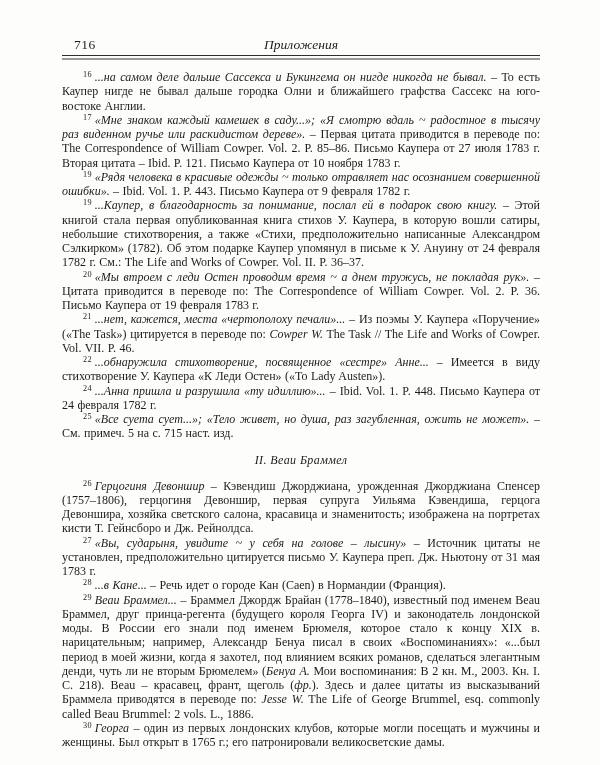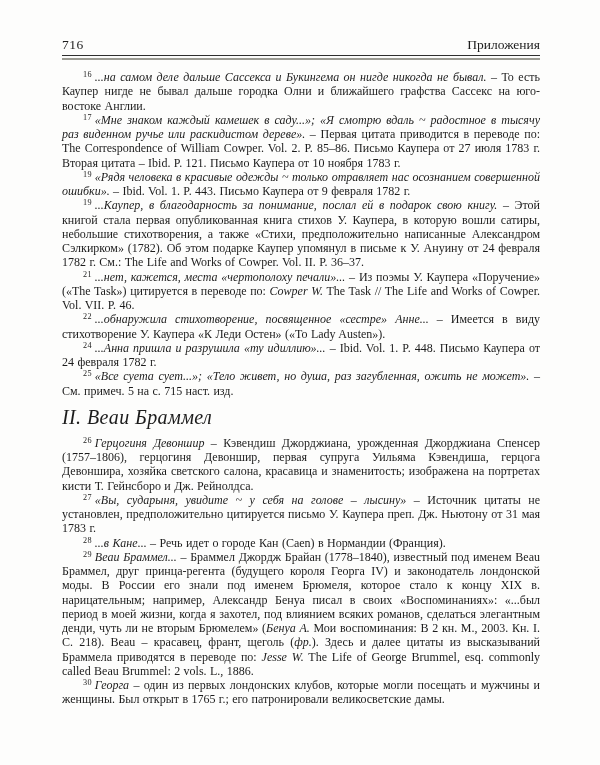--- a/index.html
+++ b/index.html
@@ -20,27 +20,28 @@
     overflow: hidden;
   }
   .page-header {
     position: relative;
     height: 17px;
     font-size: 13.5px;
     line-height: 17px;
   }
   .page-number {
     position: absolute;
-    left: 0;
+    left: 12px;
     top: 0;
     letter-spacing: 0.5px;
   }
   .running-title {
     display: block;
-    text-align: right;
+    text-align: center;
+    font-style: italic;
   }
   .header-rule {
     margin-top: 2px;
     border-top: 1.2px solid #2e2e2e;
   }
   .header-rule::after {
     content: "";
     display: block;
     margin-top: 2px;
     border-top: 2px solid #9b9ب93;
@@ -63,41 +64,42 @@
     position: relative;
     top: -3.8px;
     margin-right: 3px;
     letter-spacing: 0.3px;
   }
   .note em, .section-heading {
     font-style: italic;
   }
   .section-heading {
     font-weight: normal;
-    font-size: 20px;
+    font-size: 12px;
     line-height: 20px;
-    text-align: left;
+    text-align: center;
     margin: 9px 0 9px 0;
     letter-spacing: 0.4px;
   }
 </style>
 </head>
 <body>
 
 <div class="page">
   <header class="page-header">
     <span class="page-number">716</span>
     <span class="running-title">Приложения</span>
   </header>
   <div class="header-rule"></div>
   <main class="content" id="content">
       <p class="note"><span class="note-num">16</span><em>...на самом деле дальше Сассекса и Букингема он нигде никогда не бывал.</em><span> – То есть Каупер нигде не бывал дальше городка Олни и ближайшего графства Сассекс на юго-востоке Англии.</span></p>
       <p class="note"><span class="note-num">17</span><em>«Мне знаком каждый камешек в саду...»; «Я смотрю вдаль ~ радостное в тысячу раз виденном ручье или раскидистом дереве».</em><span> – Первая цитата приводится в переводе по: The Correspondence of William Cowper. Vol. 2. P. 85–86. Письмо Каупера от 27 июля 1783 г. Вторая цитата – Ibid. P. 121. Письмо Каупера от 10 ноября 1783 г.</span></p>
       <p class="note"><span class="note-num">19</span><em>«Рядя человека в красивые одежды ~ только отравляет нас осознанием совершенной ошибки».</em><span> – Ibid. Vol. 1. P. 443. Письмо Каупера от 9 февраля 1782 г.</span></p>
       <p class="note"><span class="note-num">19</span><em>...Каупер, в благодарность за понимание, послал ей в подарок свою книгу.</em><span> – Этой книгой стала первая опубликованная книга стихов У. Каупера, в которую вошли сатиры, небольшие стихотворения, а также «Стихи, предположительно написанные Александром Сэлкирком» (1782). Об этом подарке Каупер упомянул в письме к У. Ануину от 24 февраля 1782 г. См.: The Life and Works of Cowper. Vol. II. P. 36–37.</span></p>
+      <p class="note"><span class="note-num">20</span><em>«Мы втроем с леди Остен проводим время ~ а днем тружусь, не покладая рук».</em><span> – Цитата приводится в переводе по: The Correspondence of William Cowper. Vol. 2. P. 36. Письмо Каупера от 19 февраля 1783 г.</span></p>
       <p class="note"><span class="note-num">21</span><em>...нет, кажется, места «чертополоху печали»...</em><span> – Из поэмы У. Каупера «Поручение» («The Task») цитируется в переводе по: </span><em>Cowper W.</em><span> The Task // The Life and Works of Cowper. Vol. VII. P. 46.</span></p>
       <p class="note"><span class="note-num">22</span><em>...обнаружила стихотворение, посвященное «сестре» Анне...</em><span> – Имеется в виду стихотворение У. Каупера «К Леди Остен» («To Lady Austen»).</span></p>
       <p class="note"><span class="note-num">24</span><em>...Анна пришла и разрушила «ту идиллию»...</em><span> – Ibid. Vol. 1. P. 448. Письмо Каупера от 24 февраля 1782 г.</span></p>
       <p class="note"><span class="note-num">25</span><em>«Все суета сует...»; «Тело живет, но душа, раз загубленная, ожить не может».</em><span> – См. примеч. 5 на с. 715 наст. изд.</span></p>
       <h2 class="section-heading">II. Beau Браммел</h2>
       <p class="note"><span class="note-num">26</span><em>Герцогиня Девоншир</em><span> – Кэвендиш Джорджиана, урожденная Джорджиана Спенсер (1757–1806), герцогиня Девоншир, первая супруга Уильяма Кэвендиша, герцога Девоншира, хозяйка светского салона, красавица и знаменитость; изображена на портретах кисти Т. Гейнсборо и Дж. Рейнолдса.</span></p>
       <p class="note"><span class="note-num">27</span><em>«Вы, сударыня, увидите ~ у себя на голове – лысину»</em><span> – Источник цитаты не установлен, предположительно цитируется письмо У. Каупера преп. Дж. Ньютону от 31 мая 1783 г.</span></p>
       <p class="note"><span class="note-num">28</span><em>...в Кане...</em><span> – Речь идет о городе Кан (Caen) в Нормандии (Франция).</span></p>
       <p class="note"><span class="note-num">29</span><em>Beau Браммел...</em><span> – Браммел Джордж Брайан (1778–1840), известный под именем Beau Браммел, друг принца-регента (будущего короля Георга IV) и законодатель лондонской моды. В России его знали под именем Брюмеля, которое стало к концу XIX в. нарицательным; например, Александр Бенуа писал в своих «Воспоминаниях»: «...был период в моей жизни, когда я захотел, под влиянием всяких романов, сделаться элегантным денди, чуть ли не вторым Брюмелем» (</span><em>Бенуа А.</em><span> Мои воспоминания: В 2 кн. М., 2003. Кн. I. С. 218). Beau – красавец, франт, щеголь (</span><em>фр.</em><span>). Здесь и далее цитаты из высказываний Браммела приводятся в переводе по: </span><em>Jesse W.</em><span> The Life of George Brummel, esq. commonly called Beau Brummel: 2 vols. L., 1886.</span></p>
       <p class="note"><span class="note-num">30</span><em>Георга</em><span> – один из первых лондонских клубов, которые могли посещать и мужчины и женщины. Был открыт в 1765 г.; его патронировали великосветские дамы.</span></p>

